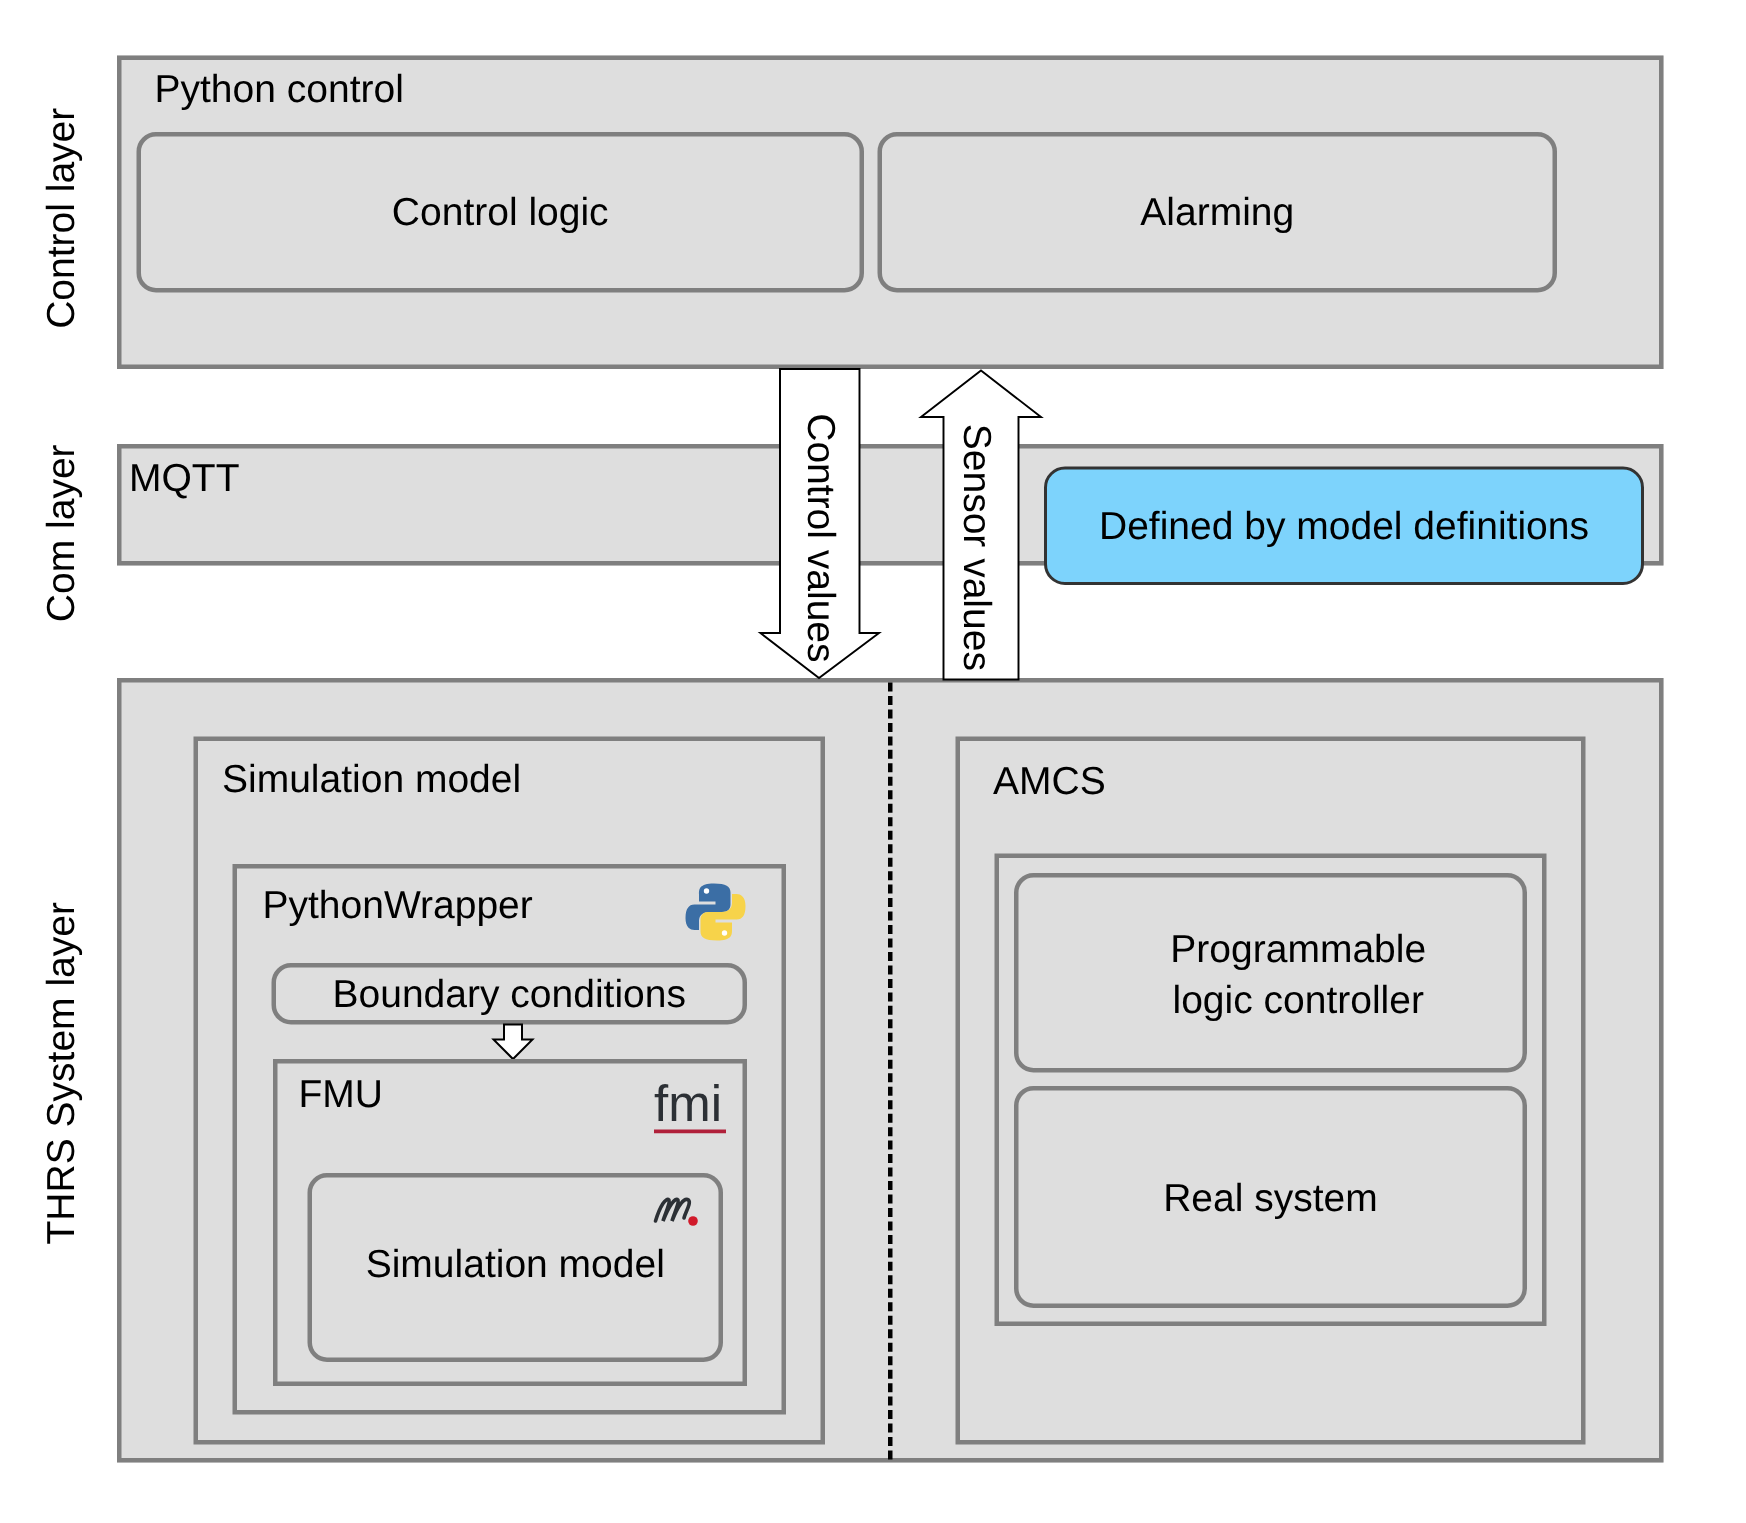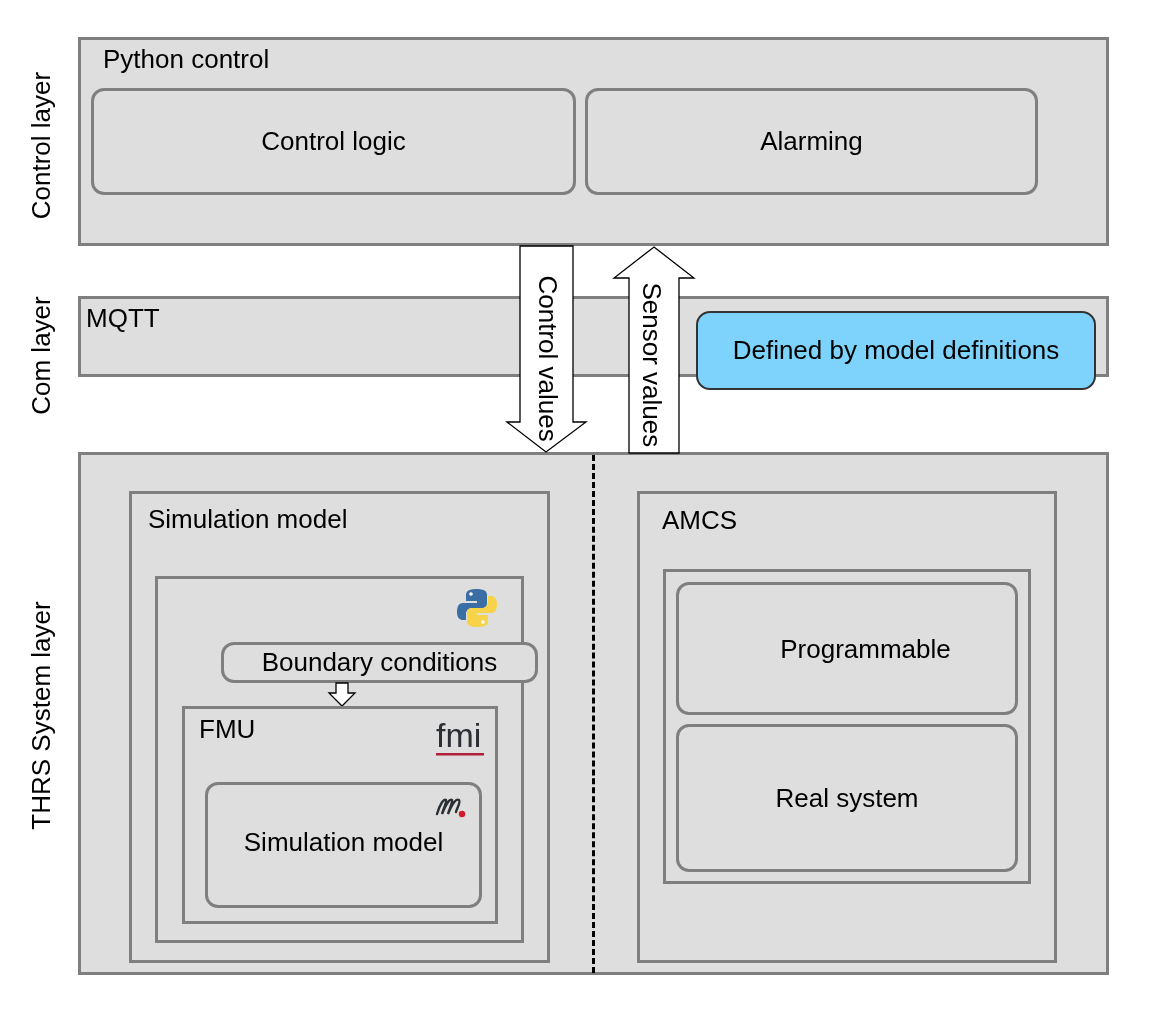--- a/index.html
+++ b/index.html
@@ -37,28 +37,29 @@
   <span>Defined by model definitions</span>
 </div>
 
 <div class="box" style="left:78px; top:452px; width:1031px; height:523px;"></div>
 <div class="dashed"></div>
 
 <div class="box" style="left:129px; top:491px; width:421px; height:472px;">
   <div class="txt bold" style="left:16px; top:10px; font-size:26px;">Simulation model</div>
 </div>
 <div class="box" style="left:155px; top:576px; width:369px; height:367px;">
+  <div class="txt" style="left:17px; top:9px; font-size:26px;">PythonWrapper</div>
   <svg width="42" height="42" viewBox="0 0 42 42" style="position:absolute; left:298px; top:8px;">
     <path d="M20 2 C10 2 10 6 10 9 L10 14 L21 14 L21 16 L7 16 C3 16 1 19 1 25 C1 31 4 33 7 33 L10 33 L10 27 C10 23 13 21 17 21 L26 21 C29 21 31 19 31 16 L31 8 C31 4 28 2 20 2 Z" fill="#3b6ea5"></path>
     <circle cx="15" cy="7" r="1.8" fill="#fff"></circle>
     <path d="M22 40 C32 40 32 36 32 33 L32 28 L21 28 L21 26 L35 26 C39 26 41 23 41 17 C41 11 38 9 35 9 L32 9 L32 15 C32 19 29 21 25 21 L16 21 C13 21 11 23 11 26 L11 34 C11 38 14 40 22 40 Z" fill="#f7d34a"></path>
     <circle cx="27" cy="35" r="1.8" fill="#fff"></circle>
   </svg>
 </div>
-<div class="box center" style="left:181px; top:642px; width:317px; height:41px; font-size:26px;margin-left:40px;">
+<div class="box center" style="left:181px; top:642px; width:317px; height:41px; font-size:26px;">
   <span>Boundary conditions</span>
 </div>
 <svg class="arrow" width="30" height="26" viewBox="0 0 30 26" style="left:327px; top:682px;">
   <polygon points="9,1 21,1 21,11 28,11 15,24 2,11 9,11" fill="#fff" stroke="#000" stroke-width="1.3"></polygon>
 </svg>
 <div class="box" style="left:182px; top:706px; width:316px; height:218px;">
   <div class="txt" style="left:14px; top:5px; font-size:26px;text-align:right;">FMU</div>
   <svg width="52" height="46" viewBox="0 0 52 46" style="position:absolute; left:250px; top:4px;">
     <text x="1" y="34" font-family="Liberation Sans, sans-serif" font-size="34" fill="#2c3035">fmi</text>
     <rect x="1" y="40" width="48" height="2.5" fill="#b0203a"></rect>
@@ -71,20 +72,21 @@
     <circle cx="28" cy="22" r="3.2" fill="#d11a2a"></circle>
   </svg>
 </div>
 
 <div class="box" style="left:637px; top:491px; width:420px; height:472px;">
   <div class="txt bold" style="left:22px; top:11px; font-size:26px;">AMCS</div>
 </div>
 <div class="box" style="left:663px; top:569px; width:368px; height:315px;"></div>
 <div class="box center" style="left:676px; top:582px; width:342px; height:133px; font-size:26px; flex-direction:column; line-height:34px;padding-left:37px;">
   <span>Programmable</span>
+  <span>logic controller</span>
 </div>
 <div class="box center" style="left:676px; top:724px; width:342px; height:148px; font-size:26px;">
   <span>Real system</span>
 </div>
 
 <svg class="arrow" width="86" height="210" viewBox="0 0 86 210" style="left:504px; top:245px;">
   <polygon points="16,1 69,1 69,177 82,177 42,207 3,177 16,177" fill="#fff" stroke="#000" stroke-width="1.3"></polygon>
 </svg>
 <div class="txt" style="left:472px; top:335px; width:150px; text-align:center; font-size:26px; transform:rotate(90deg); transform-origin:center center;">Control values</div>
 

